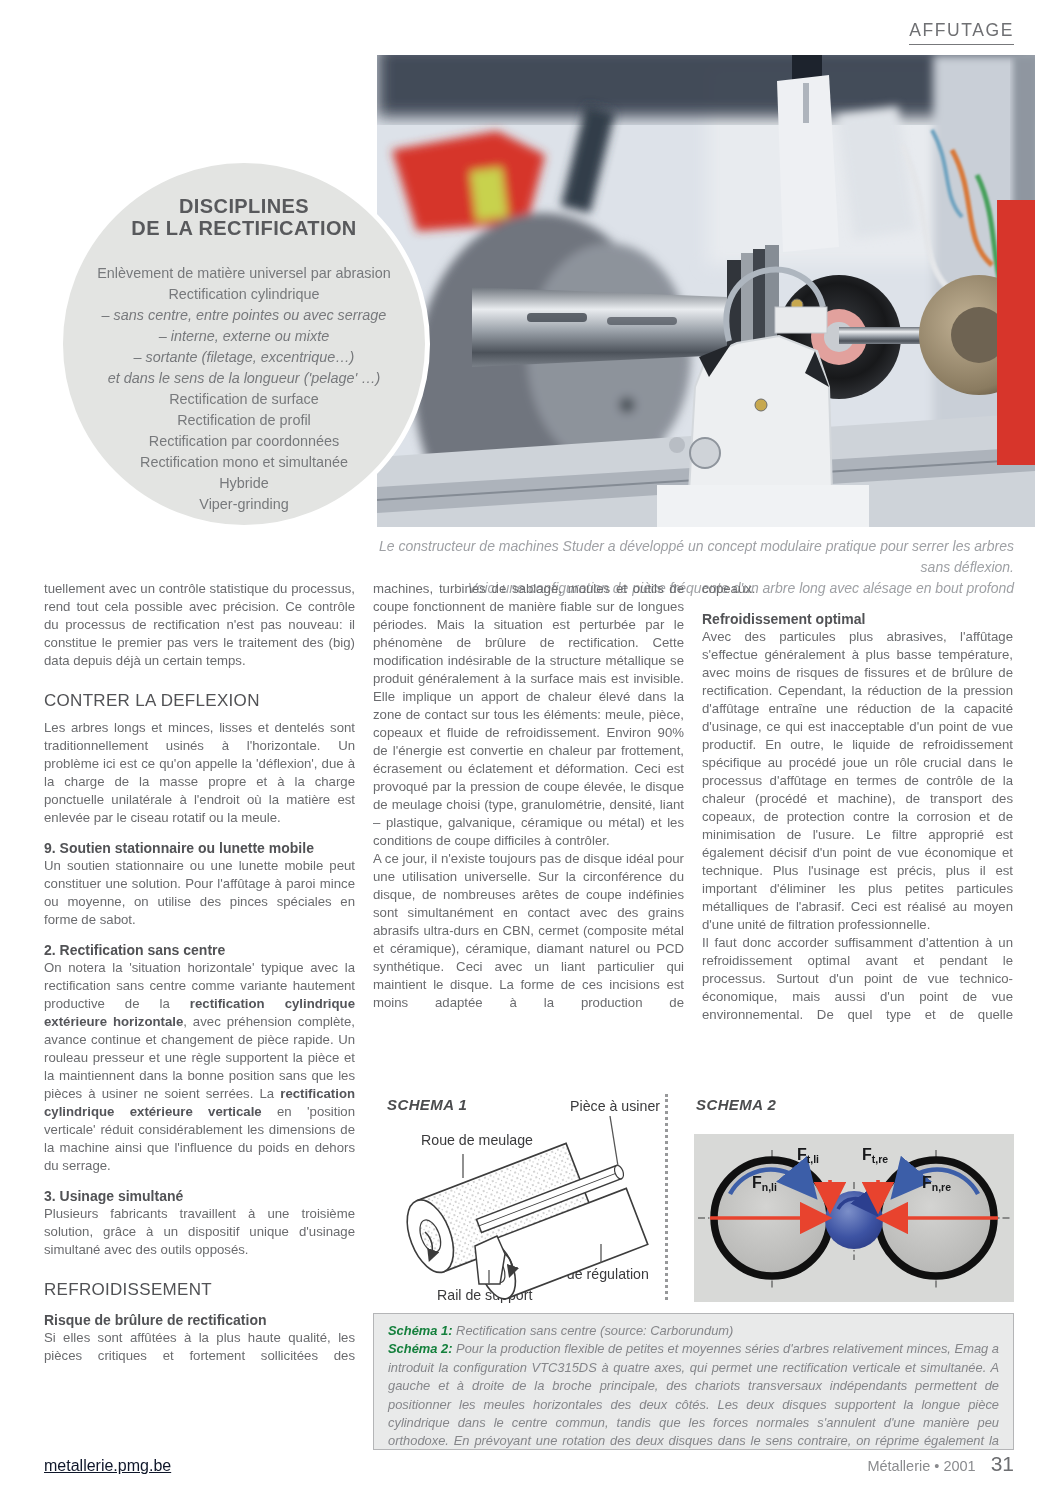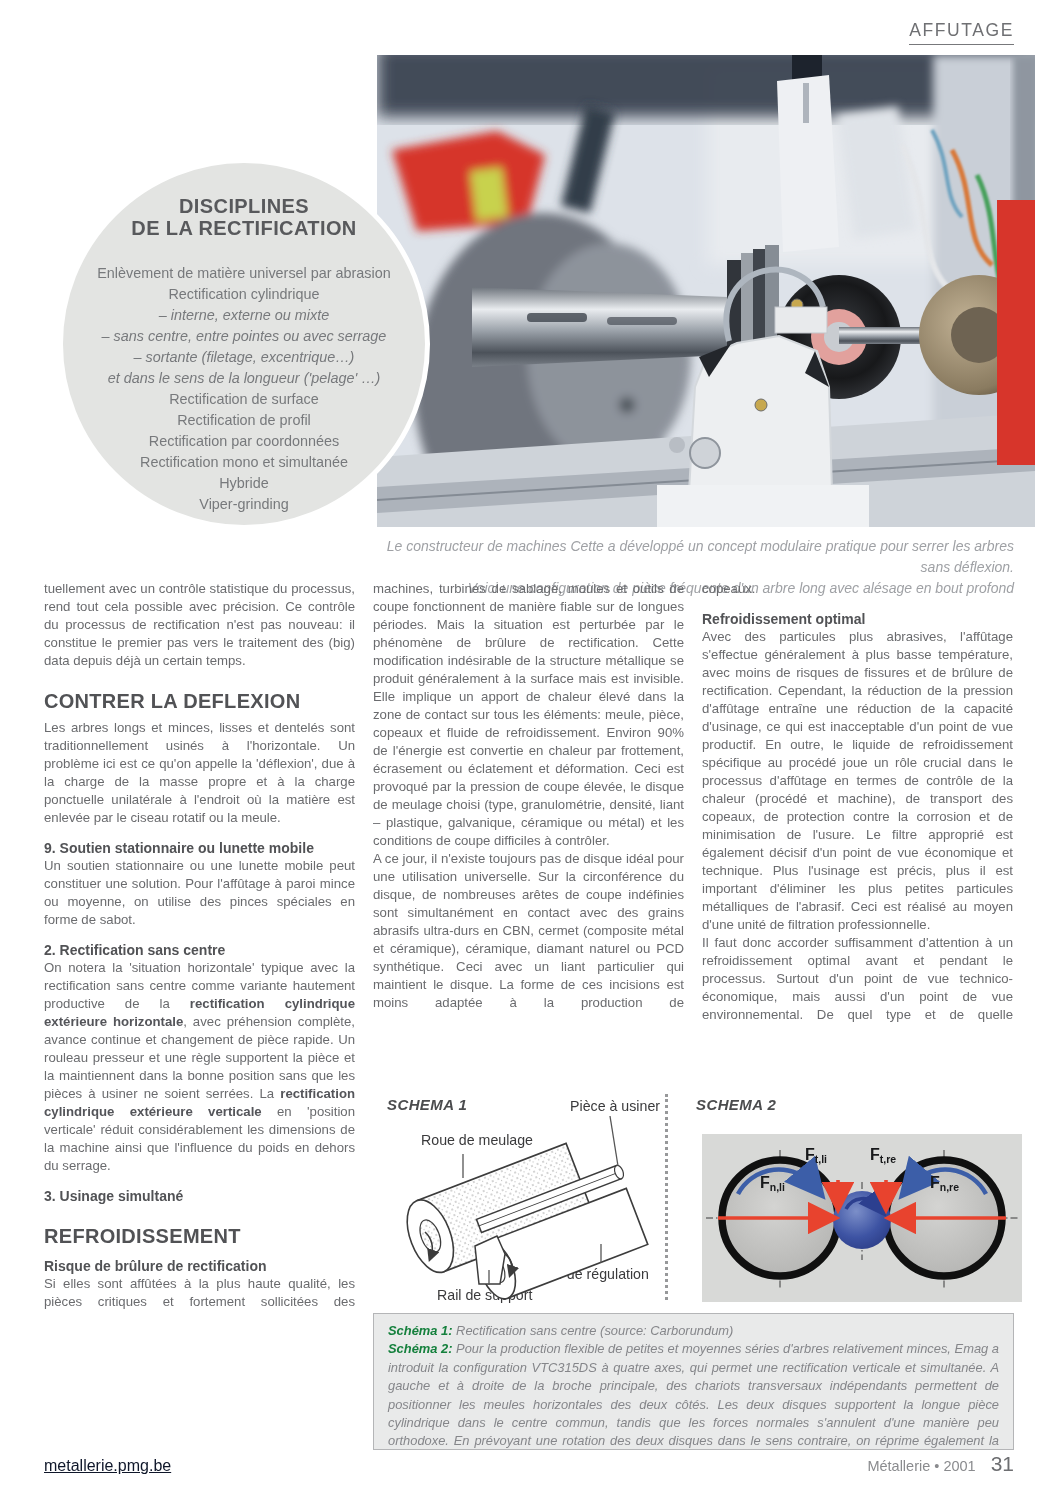--- a/index.html
+++ b/index.html
@@ -36,21 +36,21 @@
   }
   
   .col{
     position:absolute; top:580px; width:311px; overflow:hidden;
     font-size:13.2px; line-height:18px; color:#6a6b6e;
     text-align:justify;
   }
   .col p{ margin:0; }
   .col p.cont{ text-align-last:justify; }
   .col b{ color:#54555a; }
-  .h2{ font-weight:bold; color:#515255; font-size:20px; letter-spacing:.3px; margin:22px 0 9px; }
+  .h2{ font-weight:normal; color:#515255; font-size:17px; letter-spacing:.3px; margin:22px 0 9px; }
   .h3{ font-weight:bold; color:#515255; font-size:14px; margin:12px 0 0; }
   #col-1{ left:44px;  height:868px; }
   #col-2{ left:373px; height:506px; }
   #col-3{ left:702px; height:506px; }
   
   .schema-row{ position:absolute; left:373px; top:1092px; width:641px; height:215px; }
   .schema-cell{ position:absolute; top:0; height:215px; }
   #schema1-cell{ left:0; width:293px; }
   #schema2-cell{ left:321px; width:320px; }
   .schema-divider{
@@ -186,47 +186,48 @@
   </svg>
 
   <div class="circle">
     <div class="circle-title">
       <div>DISCIPLINES</div>
       <div>DE LA RECTIFICATION</div>
     </div>
     <div class="circle-list">
         <div class="circ-line">Enlèvement de matière universel par abrasion</div>
         <div class="circ-line">Rectification cylindrique</div>
+        <div class="circ-line it">– sans centre, entre pointes ou avec serrage</div>
         <div class="circ-line it">– interne, externe ou mixte</div>
-        <div class="circ-line it">– sans centre, entre pointes ou avec serrage</div>
         <div class="circ-line it">– sortante (filetage, excentrique…)</div>
         <div class="circ-line it">et dans le sens de la longueur ('pelage' …)</div>
         <div class="circ-line">Rectification de surface</div>
         <div class="circ-line">Rectification de profil</div>
         <div class="circ-line">Rectification par coordonnées</div>
         <div class="circ-line">Rectification mono et simultanée</div>
         <div class="circ-line">Hybride</div>
         <div class="circ-line">Viper-grinding</div>
       </div>
   </div>
 
   <div class="photo-caption">
-    <div>Le constructeur de machines Cette a développé un concept modulaire pratique pour serrer les arbres sans déflexion.</div>
+    <div>Le constructeur de machines Studer a développé un concept modulaire pratique pour serrer les arbres sans déflexion.</div>
     <div>Voici une configuration de pièce fréquente d'un arbre long avec alésage en bout profond</div>
   </div>
 
   <div class="col" id="col-1">
       <p><span>tuellement avec un contrôle statistique du processus, rend tout cela possible avec précision. Ce contrôle du processus de rectification n'est pas nouveau: il constitue le premier pas vers le traitement des (big) data depuis déjà un certain temps.</span></p>
       <div class="h2">CONTRER LA DEFLEXION</div>
       <p><span>Les arbres longs et minces, lisses et dentelés sont traditionnellement usinés à l'horizontale. Un problème ici est ce qu'on appelle la 'déflexion', due à la charge de la masse propre et à la charge ponctuelle unilatérale à l'endroit où la matière est enlevée par le ciseau rotatif ou la meule.</span></p>
       <div class="h3">9. Soutien stationnaire ou lunette mobile</div>
       <p><span>Un soutien stationnaire ou une lunette mobile peut constituer une solution. Pour l'affûtage à paroi mince ou moyenne, on utilise des pinces spéciales en forme de sabot.</span></p>
       <div class="h3">2. Rectification sans centre</div>
       <p><span>On notera la 'situation horizontale' typique avec la rectification sans centre comme variante hautement productive de la </span><b>rectification cylindrique extérieure horizontale</b><span>, avec préhension complète, avance continue et changement de pièce rapide. Un rouleau presseur et une règle supportent la pièce et la maintiennent dans la bonne position sans que les pièces à usiner ne soient serrées. La </span><b>rectification cylindrique extérieure verticale</b><span> en 'position verticale' réduit considérablement les dimensions de la machine ainsi que l'influence du poids en dehors du serrage.</span></p>
       <div class="h3">3. Usinage simultané</div>
+      <p><span>Plusieurs fabricants travaillent à une troisième solution, grâce à un dispositif unique d'usinage simultané avec des outils opposés.</span></p>
       <div class="h2">REFROIDISSEMENT</div>
       <div class="h3">Risque de brûlure de rectification</div>
       <p class="cont"><span>Si elles sont affûtées à la plus haute qualité, les pièces critiques et fortement sollicitées des</span></p>
     </div>
   <div class="col" id="col-2">
       <p><span>machines, turbines de sablage, moules et outils de coupe fonctionnent de manière fiable sur de longues périodes. Mais la situation est perturbée par le phénomène de brûlure de rectification. Cette modification indésirable de la structure métallique se produit généralement à la surface mais est invisible. Elle implique un apport de chaleur élevé dans la zone de contact sur tous les éléments: meule, pièce, copeaux et fluide de refroidissement. Environ 90% de l'énergie est convertie en chaleur par frottement, écrasement ou éclatement et déformation. Ceci est provoqué par la pression de coupe élevée, le disque de meulage choisi (type, granulométrie, densité, liant – plastique, galvanique, céramique ou métal) et les conditions de coupe difficiles à contrôler.</span></p>
       <p class="cont"><span>A ce jour, il n'existe toujours pas de disque idéal pour une utilisation universelle. Sur la circonférence du disque, de nombreuses arêtes de coupe indéfinies sont simultanément en contact avec des grains abrasifs ultra-durs en CBN, cermet (composite métal et céramique), céramique, diamant naturel ou PCD synthétique. Ceci avec un liant particulier qui maintient le disque. La forme de ces incisions est moins adaptée à la production de</span></p>
     </div>
   <div class="col" id="col-3">
       <p><span>copeaux.</span></p>
@@ -281,21 +282,21 @@
         <line x1="84" y1="40" x2="84" y2="64" stroke="#555" stroke-width="1.3"></line>
         <line x1="222" y1="130" x2="222" y2="149" stroke="#555" stroke-width="1.3"></line>
         <line x1="110" y1="156" x2="110" y2="171" stroke="#555" stroke-width="1.3"></line>
       </svg>
     </div>
 
     <div class="schema-divider"></div>
 
     <div class="schema-cell" id="schema2-cell">
       <div class="schema-title" style="left:2px;top:4px;">SCHEMA 2</div>
-      <div style="position:absolute;left:8px;top:42px;width:268px;height:168px;">
+      <div style="position:absolute;left:0;top:42px;width:268px;height:168px;">
         <svg width="320" height="168" viewBox="0 0 320 168" style="position:absolute;left:0;top:0;">
           <defs>
             <radialGradient id="wheelg" cx=".45" cy=".4" r=".7">
               <stop offset="0" stop-color="#d4d4d2"></stop>
                 <stop offset="1" stop-color="#b2b2b0"></stop>
             </radialGradient>
             <radialGradient id="ball" cx=".4" cy=".35" r=".75">
               <stop offset="0" stop-color="#7c8fc9"></stop>
                 <stop offset=".6" stop-color="#3d53a3"></stop>
               <stop offset="1" stop-color="#2b3c85"></stop>

